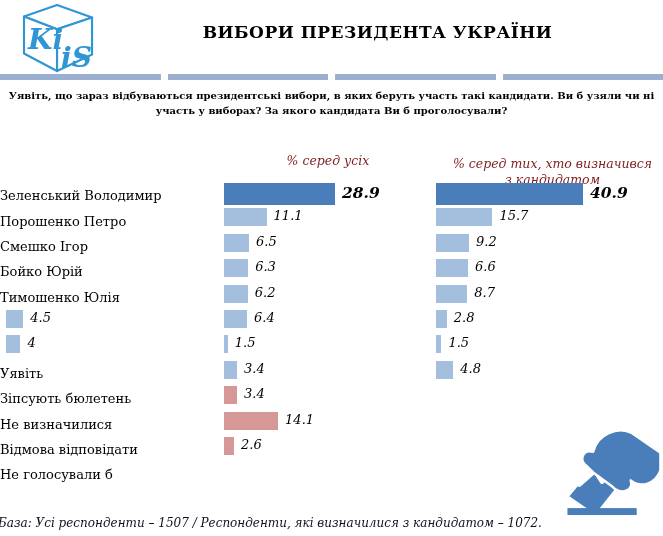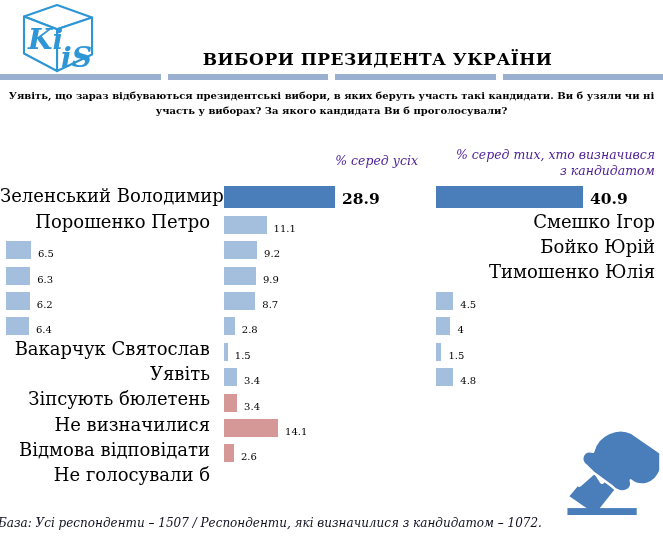--- a/index.html
+++ b/index.html
@@ -9,54 +9,54 @@
     background:#ffffff;
     font-family:"DejaVu Serif","Liberation Serif",serif;
     color:#000;
     overflow:hidden;
   }
 
   
   .logo { position:absolute; left:6px; top:3px; width:106px; height:70px; }
   .page-title {
     position:absolute; top:22px; left:100px; right:8px;
-    text-align:center; font-weight:bold; font-size:17px; letter-spacing:.5px;margin-top:27px;
+    text-align:center; font-weight:bold; font-size:17px; letter-spacing:.5px;
   }
   .divider {
     position:absolute; top:74px; left:0; width:663px; height:6px;
     display:flex; gap:7px;
   }
   .divider span { flex:1; }
 
   
   .question {
     position:absolute; top:88px; left:5px; right:5px;
     text-align:center; font-weight:bold; font-size:10px; line-height:1.5;
   }
 
   
-  .col-head { position:absolute; font-style:italic; font-size:12.5px; text-align:right; line-height:1.25; color:#4c1d95; }
+  .col-head { position:absolute; font-style:italic; font-size:12.5px; text-align:center; line-height:1.25; color:#7f1d1d; }
   .col-head.left  { top:153px; left:238px; width:180px; }
-  .col-head.right { top:147px; left:450px; width:205px; }
+  .col-head.right { top:156px; left:450px; width:205px; }
 
   
   #chart-grid {
     position:absolute; top:183px; left:0; width:663px;
     display:grid;
     grid-template-columns:218px 212px 233px;
     grid-auto-rows:25.4px;
     align-items:center;
   }
   .row-label {
-    text-align:right; padding-right:8px; font-size:18px; white-space:nowrap;
-  }
-  .chart-cell { display:flex; align-items:flex-end; padding-left:6px; height:100%; }
+    padding-right:8px; font-size:13px; white-space:nowrap;
+  }
+  .chart-cell { display:flex; align-items:flex-start; padding-left:6px; height:100%;font-style:italic; }
   .bar { height:18px; flex:0 0 auto; }
   .bar.first { height:22px; }
-  .val { margin-left:7px; font-size:10px; white-space:nowrap; }
+  .val { margin-left:7px; font-size:13px; white-space:nowrap; }
   .val.first { font-weight:bold; font-size:15.5px; }
 
   
   .base-note {
     position:absolute; top:516px; left:-2px; right:0;
     font-style:italic; font-size:12px; color:#101020; white-space:nowrap;
   }
 
   
   .vote-icon { position:absolute; left:556px; top:423px; width:106px; height:93px; }
@@ -96,37 +96,41 @@
     </div>
     <div class="chart-cell">
       <div class="bar first" style="width: 147px; background: rgb(74, 126, 187);"></div>
       <span class="val first">40.9</span>
     </div>
     <div class="row-label">Порошенко Петро</div>
     <div class="chart-cell">
       <div class="bar" style="width: 42.6px; background: rgb(164, 190, 222);"></div>
       <span class="val">11.1</span>
     </div>
+    <div class="chart-cell">
+      <div class="bar" style="width: 56.4px; background: rgb(164, 190, 222);"></div>
+      <span class="val">15.7</span>
+    </div>
     <div class="row-label">Смешко Ігор</div>
     <div class="chart-cell">
       <div class="bar" style="width: 25px; background: rgb(164, 190, 222);"></div>
       <span class="val">6.5</span>
     </div>
     <div class="chart-cell">
       <div class="bar" style="width: 33.1px; background: rgb(164, 190, 222);"></div>
       <span class="val">9.2</span>
     </div>
     <div class="row-label">Бойко Юрій</div>
     <div class="chart-cell">
       <div class="bar" style="width: 24.2px; background: rgb(164, 190, 222);"></div>
       <span class="val">6.3</span>
     </div>
     <div class="chart-cell">
       <div class="bar" style="width: 32px; background: rgb(164, 190, 222);"></div>
-      <span class="val">9.9</span>
+      <span class="val">6.6</span>
     </div>
     <div class="row-label">Тимошенко Юлія</div>
     <div class="chart-cell">
       <div class="bar" style="width: 23.8px; background: rgb(164, 190, 222);"></div>
       <span class="val">6.2</span>
     </div>
     <div class="chart-cell">
       <div class="bar" style="width: 31.3px; background: rgb(164, 190, 222);"></div>
       <span class="val">8.7</span>
     </div>
@@ -139,21 +143,20 @@
       <span class="val">6.4</span>
     </div>
     <div class="chart-cell">
       <div class="bar" style="width: 10.8px; background: rgb(164, 190, 222);"></div>
       <span class="val">2.8</span>
     </div>
     <div class="chart-cell">
       <div class="bar" style="width: 14.4px; background: rgb(164, 190, 222);"></div>
       <span class="val">4</span>
     </div>
-    <div class="row-label">Вакарчук Святослав</div>
     <div class="chart-cell">
       <div class="bar" style="width: 3.8px; background: rgb(164, 190, 222);"></div>
       <span class="val">1.5</span>
     </div>
     <div class="chart-cell">
       <div class="bar" style="width: 5.4px; background: rgb(164, 190, 222);"></div>
       <span class="val">1.5</span>
     </div>
     <div class="row-label">Уявіть</div>
     <div class="chart-cell">

